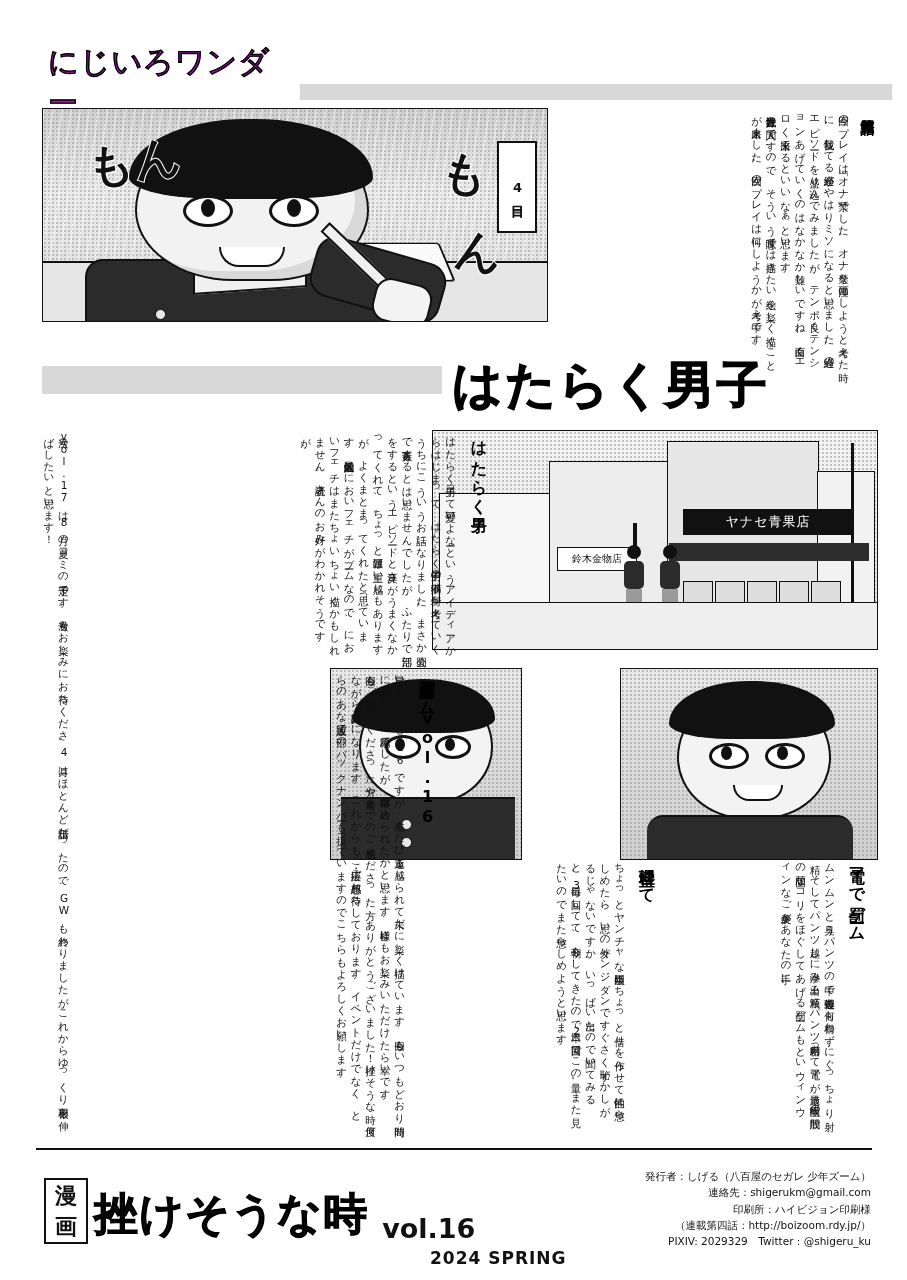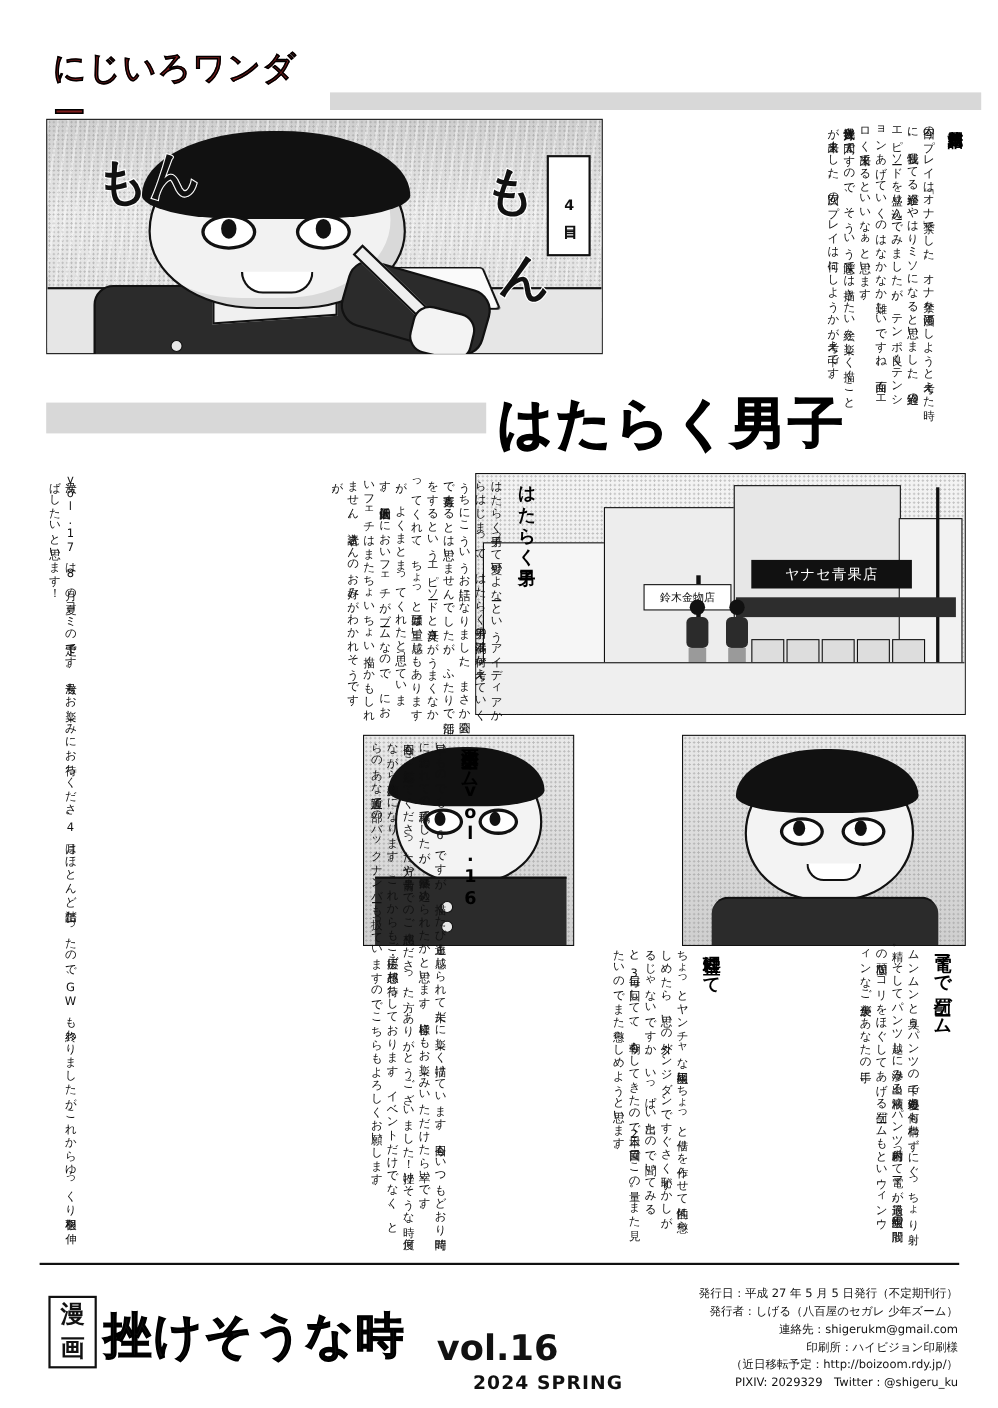--- a/index.html
+++ b/index.html
@@ -31,21 +31,21 @@
     letter-spacing:0.04em;
     color:#000;
   }
 
   
   .logo{
     position:absolute;left:48px;top:42px;width:250px;
   }
   .logo .main{
     font-size:30px;font-weight:bold;letter-spacing:1px;
-    color:#7f1d1d;
+    color:#a21caf;
     font-family:"DejaVu Sans", sans-serif;
     -webkit-text-stroke:0.4px #000;
   }
   .logo .sub{
     font-size:9px;letter-spacing:1.2px;color:#333;margin-top:2px;
     font-family:"Liberation Sans", sans-serif;
   }
   .logo .rule{
     height:3px;background:#111;margin-top:3px;width:244px;
   }
@@ -157,26 +157,26 @@
     background:linear-gradient(180deg,#f4f4f4 0%,#e4e4e4 100%);
     overflow:hidden;
   }
   .bld{position:absolute;border:1.6px solid #111;background:#fff;}
   .bld.b1{left:6px;top:62px;width:110px;height:120px;background:#f6f6f6;}
   .bld.b2{left:116px;top:30px;width:118px;height:152px;background:#ededed;}
   .bld.b3{left:234px;top:10px;width:150px;height:172px;background:#e7e7e7;}
   .bld.b4{left:384px;top:40px;width:56px;height:142px;background:#f2f2f2;}
   .awn{position:absolute;left:236px;top:112px;width:200px;height:18px;background:#2d2d2d;}
   .shopsign{
-    position:absolute;left:250px;top:78px;width:146px;height:26px;background:#111;color:#fff;
+    position:absolute;left:250px;top:78px;width:170px;height:26px;background:#111;color:#fff;
     font-size:13px;display:flex;align-items:center;justify-content:center;letter-spacing:1px;
   }
   .sidesign{
-    position:absolute;left:124px;top:100px;width:78px;height:22px;background:#fff;border:1.5px solid #111;
-    font-size:10px;display:flex;align-items:center;justify-content:center;margin-left:28px;
+    position:absolute;left:124px;top:116px;width:78px;height:22px;background:#fff;border:1.5px solid #111;
+    font-size:10px;display:flex;align-items:center;justify-content:center;
   }
   .pole{position:absolute;left:200px;top:92px;width:4px;height:96px;background:#111;}
   .road{position:absolute;left:0;bottom:0;width:100%;height:46px;background:#efefef;border-top:1.5px solid #111;}
   .crate{position:absolute;bottom:46px;width:28px;height:20px;border:1.4px solid #111;background:#ddd;}
   .person{position:absolute;bottom:46px;width:22px;height:58px;}
   .person .head{width:14px;height:14px;border-radius:50%;background:#111;margin:0 auto;}
   .person .body{width:20px;height:28px;background:#2b2b2b;margin:2px auto 0;border-radius:5px;}
   .person .legs{width:16px;height:16px;background:#9a9a9a;margin:0 auto;}
   .wirepole{position:absolute;left:418px;top:12px;width:3px;height:172px;background:#111;}
 
@@ -220,21 +220,21 @@
   .foot-logo{
     position:absolute;left:44px;top:1178px;
     display:flex;align-items:flex-end;gap:6px;
   }
   .kanji-box{
     width:40px;height:62px;border:2px solid #111;display:flex;flex-direction:column;
     font-weight:bold;font-size:22px;align-items:center;justify-content:space-around;line-height:1;
     background:#fff;
   }
   .foot-main{font-size:44px;font-weight:bold;letter-spacing:1px;color:#111;-webkit-text-stroke:1px #000;}
-  .foot-vol{font-size:32px;font-weight:bold;margin-left:23px;}
+  .foot-vol{font-size:27px;font-weight:bold;margin-left:8px;}
   .foot-season{position:absolute;left:430px;top:1248px;font-size:17px;font-weight:bold;letter-spacing:1px;}
   .colophon{
     position:absolute;right:36px;top:1168px;width:420px;
     text-align:right;font-size:10.5px;line-height:1.55;color:#111;
   }
   .colophon div{white-space:pre;}
 </style>
 </head>
 <body>
 
@@ -371,21 +371,20 @@
     <div class="kanji-box">
       <span>漫</span>
       <span>画</span>
     </div>
     <div class="foot-main">挫けそうな時</div>
     <div class="foot-vol">vol.16</div>
   </div>
   <div class="foot-season">2024 SPRING</div>
 
   <div class="colophon">
-    <div>発行日：平成 27 年 5 月 5 日発行（不定期刊行）</div>
     <div>発行者：しげる（八百屋のセガレ 少年ズーム）</div>
     <div>連絡先：shigerukm@gmail.com</div>
     <div>印刷所：ハイビジョン印刷様</div>
-    <div>（近日移転予定：http://boizoom.rdy.jp/）</div>
+    <div>（連載第四話：http://boizoom.rdy.jp/）</div>
     <div>PIXIV: 2029329　Twitter : @shigeru_ku</div>
   </div>
 
 </div>
 
 </body></html>

